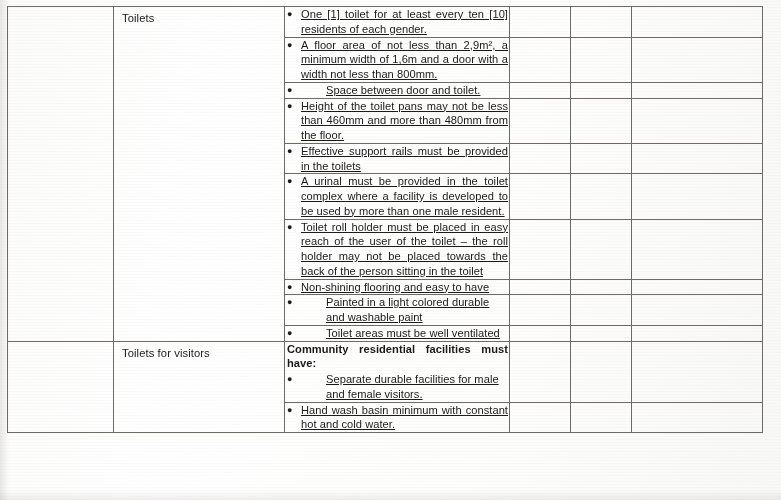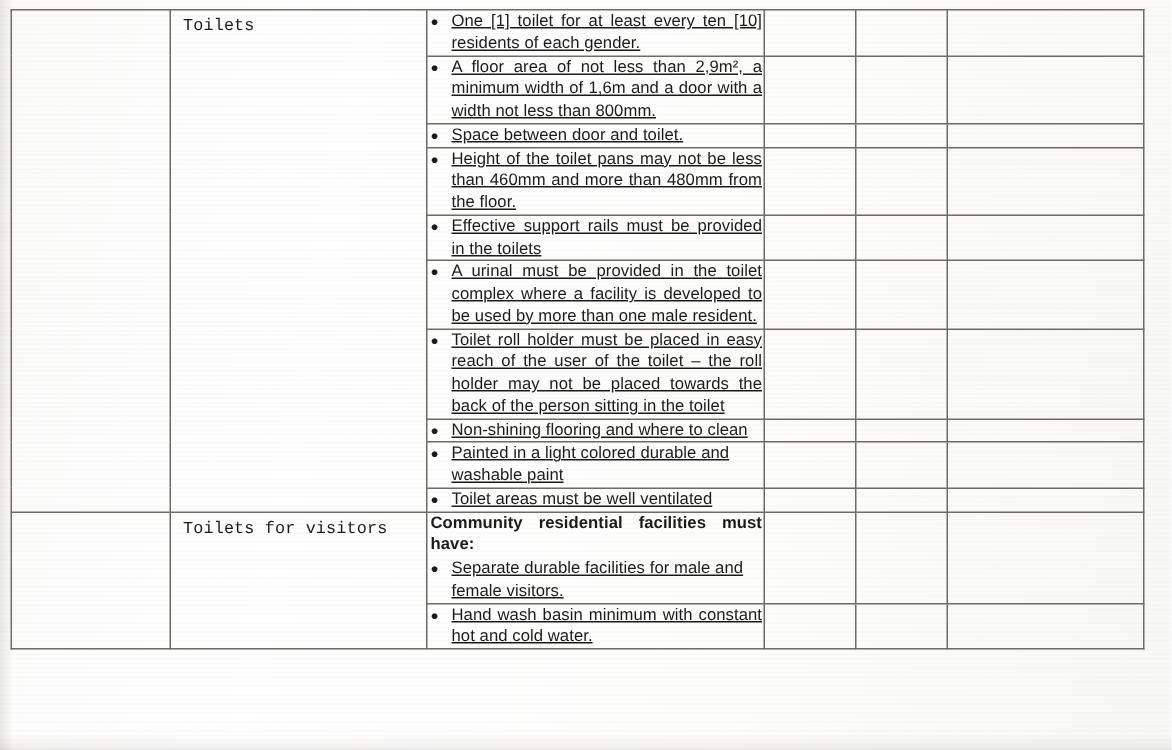--- a/index.html
+++ b/index.html
@@ -65,21 +65,20 @@
   .c-desc     { width: 225px; }
   .c-mark1    { width: 61px; }
   .c-mark2    { width: 61px; }
   .c-mark3    { width: 131px; }
 
   .cell-pad-item {
     padding: 4px 6px 2px 8px;
     font-size: 11.2px;
     line-height: 1.28;
     letter-spacing: .1px;
-    font-family: Liberation Mono, monospace;
   }
 
   .desc-cell {
     padding: 4px 7px 4px 6px;
     font-size: 11.1px;
     line-height: 1.33;
   }
 
   .lead-in {
     font-weight: bold;
@@ -104,20 +103,21 @@
   .bullet-text {
     flex: 1 1 auto;
     text-align: justify;
     text-align-last: left;
     letter-spacing: .05px;
     padding-right: 1px;
     text-decoration: underline;
   }
   .bullet-text.no-justify {
     text-align: left;
+    margin-left: 25px;
   }
 
   .blank-cell { height: 100%; }
 </style>
 </head>
 <body>
 
 <div class="scan-page"></div>
 
 <table class="doc-table">
@@ -260,21 +260,21 @@
         </td>
       <td>
           <div class="blank-cell"></div>
         </td>
     </tr>
 
     <tr>
       <td class="desc-cell">
         <div class="bullet-row">
           <span class="bullet-dot">●</span>
-          <span class="bullet-text">Non-shining flooring and where to clean</span>
+          <span class="bullet-text">Non-shining flooring and easy to have</span>
         </div>
       </td>
       <td>
           <div class="blank-cell"></div>
         </td>
       <td>
           <div class="blank-cell"></div>
         </td>
       <td>
           <div class="blank-cell"></div>

